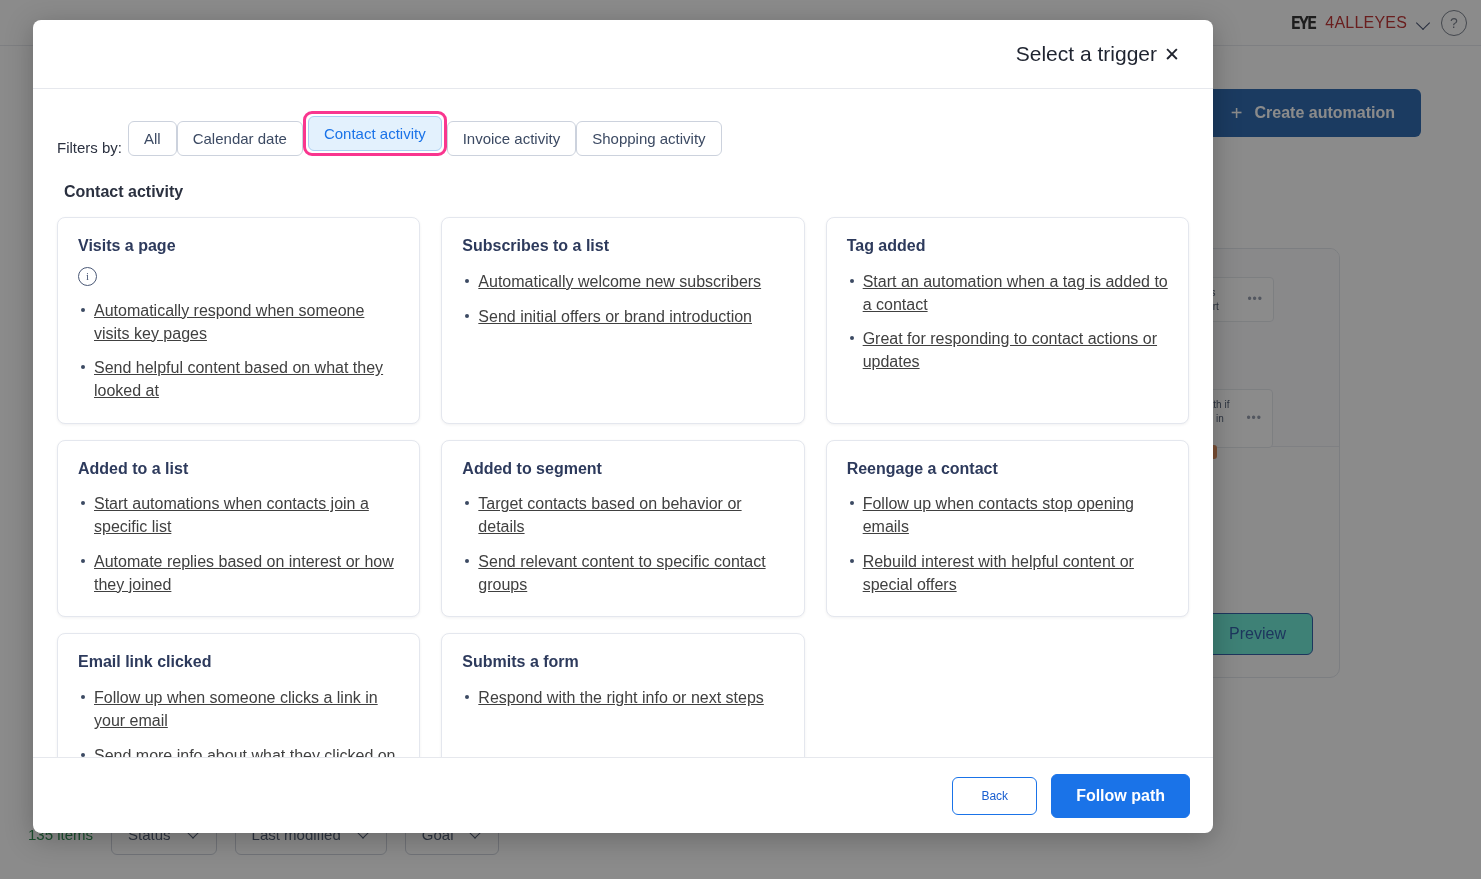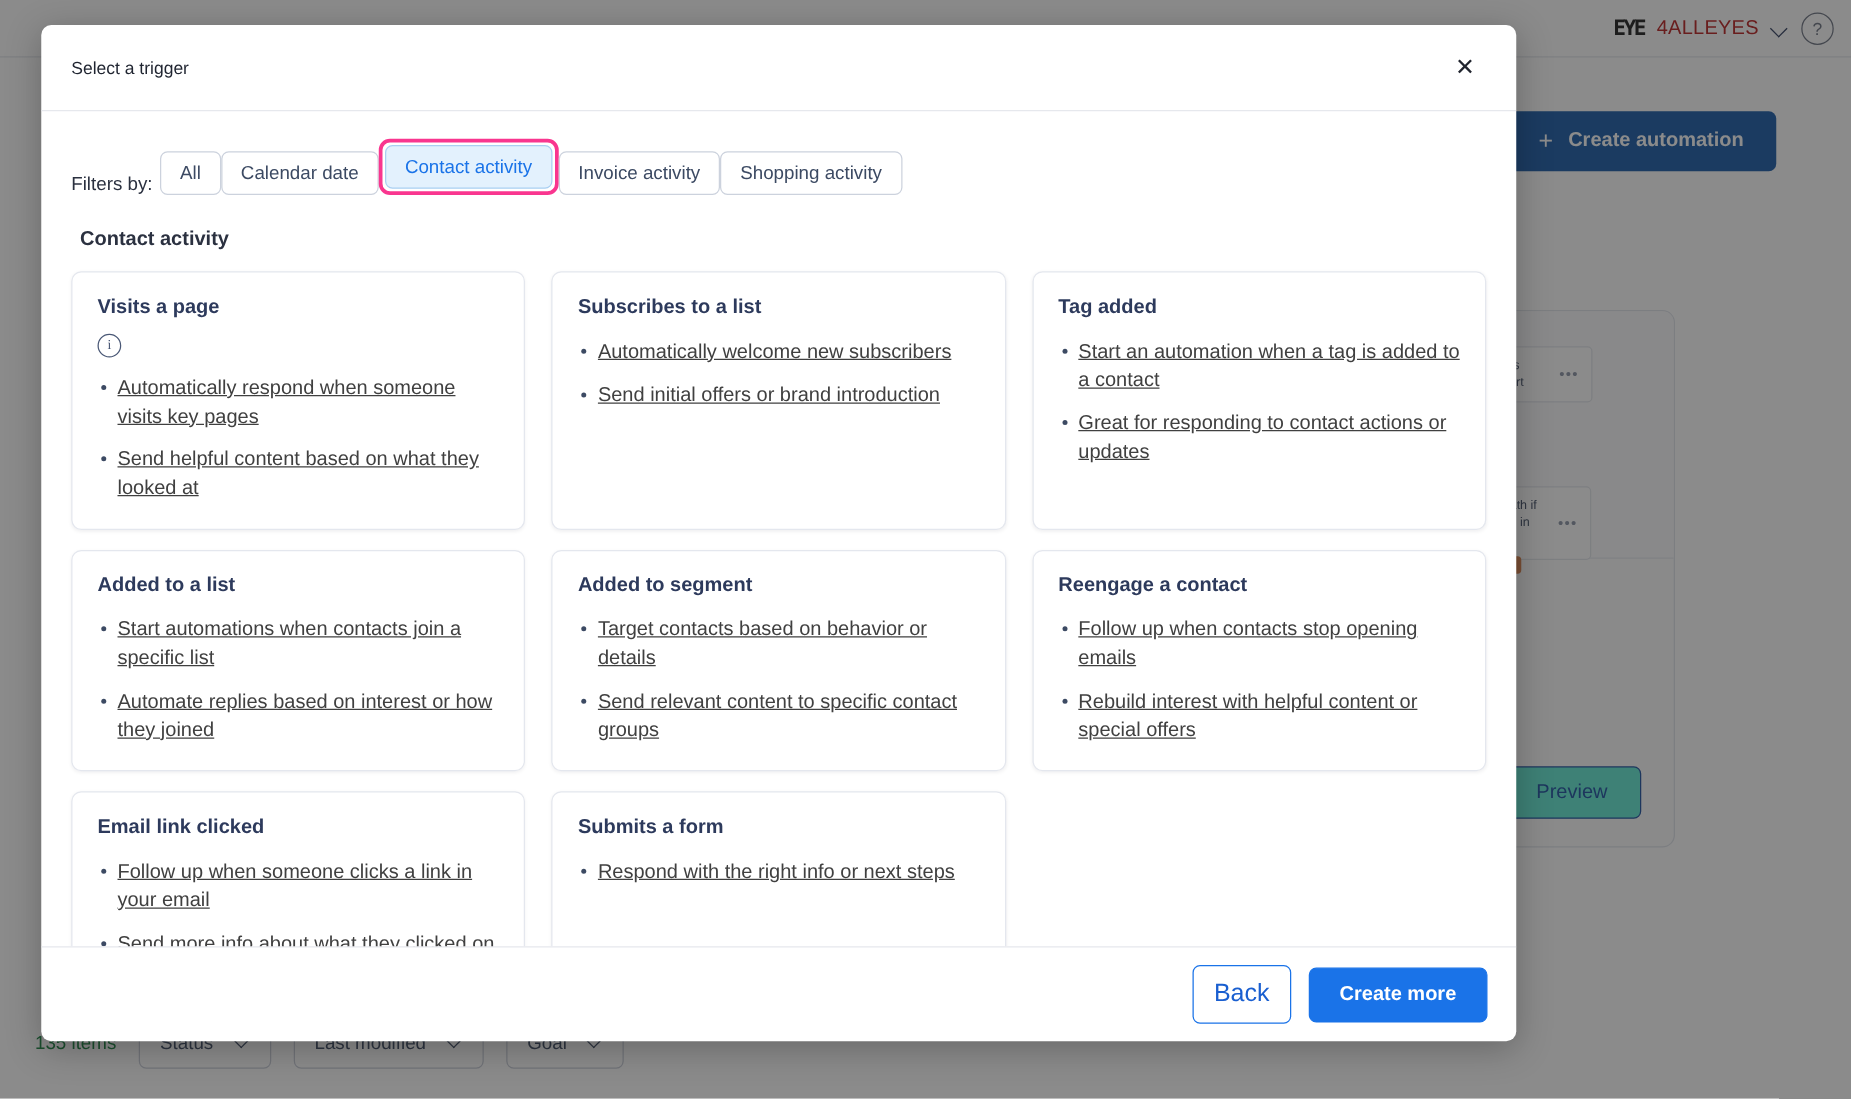--- a/index.html
+++ b/index.html
@@ -217,23 +217,24 @@
   }
   .modal-header {
     height: 69px;
     flex: 0 0 69px;
     border-bottom: 1px solid #e6e8ed;
     display: flex;
     align-items: center;
     padding: 0 26px 0 24px;
   }
   .modal-title {
-    font-size: 14px;
+    font-size: 21px;
     color: #1f2430;
     flex: 1;
+    text-align: right;
   }
   .close-btn {
     width: 30px; height: 30px;
     display: flex; align-items: center; justify-content: center;
     background: none; border: none;
     color: #20242e;
     font-size: 19px;
     line-height: 1;
   }
 
@@ -354,23 +355,23 @@
     display: flex;
     align-items: center;
     justify-content: flex-end;
     gap: 14px;
     padding-right: 23px;
   }
   .btn-secondary {
     background: #ffffff;
     border: 1px solid #1a73e8;
     color: #1a5fd0;
-    font-size: 20px;
+    font-size: 12px;
     border-radius: 6px;
-    padding: 11px 16px;
+    padding: 11px 28px;
   }
   .btn-primary {
     background: #1a73e8;
     border: 1px solid #1a73e8;
     color: #ffffff;
     font-size: 16px;
     font-weight: bold;
     border-radius: 6px;
     padding: 12px 24px;
   }
@@ -545,16 +546,16 @@
         </ul>
       </div>
 
       <div></div>
     </div>
 
   </div>
 
   <div class="modal-footer">
     <button class="btn-secondary">Back</button>
-    <button class="btn-primary">Create more</button>
+    <button class="btn-primary">Follow path</button>
   </div>
 
 </div>
 
 </body></html>

